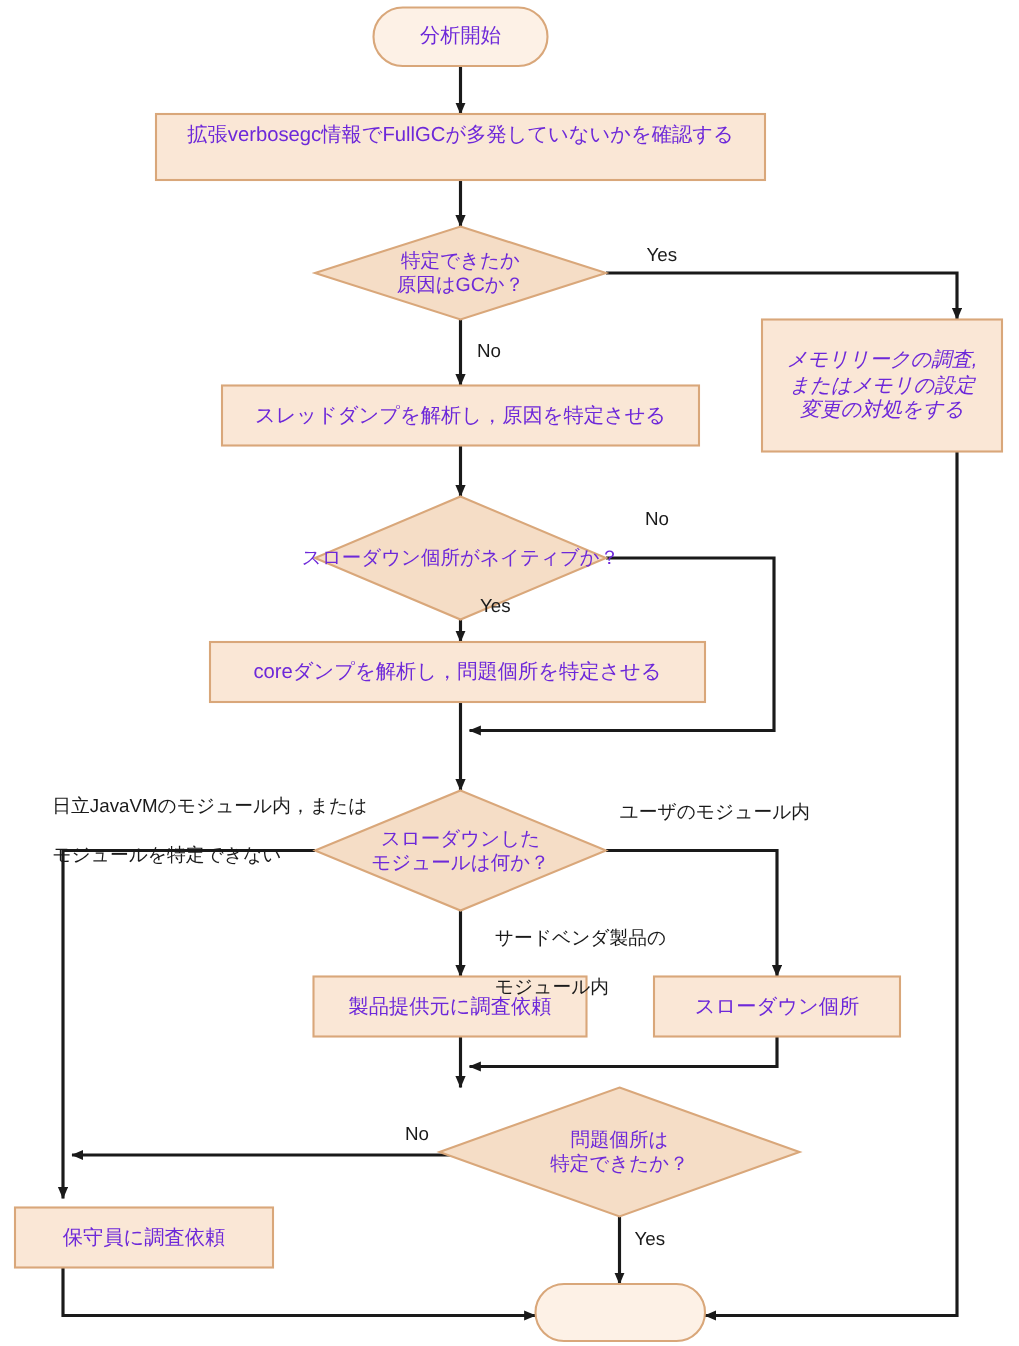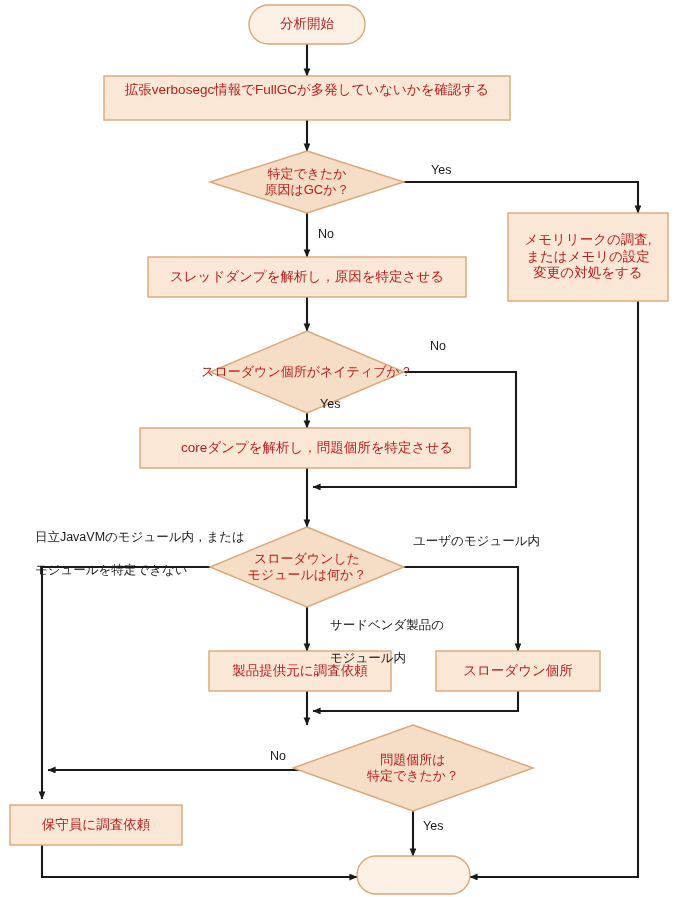--- a/index.html
+++ b/index.html
@@ -27,21 +27,21 @@
     top: 0;
     width: 679px;
     height: 897px;
   }
   .node-label {
     position: absolute;
     display: flex;
     align-items: center;
     justify-content: center;
     text-align: right;
-    color: #b91c1c;
+    color: #6d28d9;
     line-height: 1.25;
     white-space: pre;
     pointer-events: none;
   }
   .node-label.box-text { font-size: 13.5px; }
   .node-label.diamond-text { font-size: 13px; }
   .node-label.term-text { font-size: 13.5px; }
   .edge-label {
     position: absolute;
     color: #1a1a1a;
@@ -136,34 +136,34 @@
 
   <div class="node-label term-text" style="left:249px; top:5px; width:116px; height:39px;">分析開始</div>
 
   <div class="node-label box-text" style="left:104px; top:76px; width:406px; height:28px;">拡張verbosegc情報でFullGCが多発していないかを確認する</div>
 
   <div class="node-label diamond-text" style="left:210px; top:151px; width:194px; height:62px; flex-direction:column;">
     <span>特定できたか</span>
     <span>原因はGCか？</span>
   </div>
 
-  <div class="node-label box-text" style="left:508px; top:213px; width:160px; height:88px; flex-direction:column;">
+  <div class="node-label box-text" style="left:508px; top:213px; width:160px; height:88px; flex-direction:column;font-style:italic;">
     <span>メモリリークの調査,</span>
     <span>またはメモリの設定</span>
     <span>変更の対処をする</span>
   </div>
 
   <div class="node-label box-text" style="left:148px; top:257px; width:318px; height:40px;">スレッドダンプを解析し，原因を特定させる</div>
 
   <div class="node-label diamond-text" style="left:210px; top:331px; width:194px; height:82px; ">
     <span>スローダウン個所</span>
     <span>がネイティブか？</span>
   </div>
 
-  <div class="node-label box-text" style="left:140px; top:428px; width:330px; height:40px;padding-left:12px;">coreダンプを解析し，問題個所を特定させる</div>
+  <div class="node-label box-text" style="left:140px; top:428px; width:330px; height:40px;">coreダンプを解析し，問題個所を特定させる</div>
 
   <div class="node-label diamond-text" style="left:210px; top:527px; width:194px; height:80px; flex-direction:column;">
     <span>スローダウンした</span>
     <span>モジュールは何か？</span>
   </div>
 
   <div class="node-label box-text" style="left:209px; top:651px; width:182px; height:40px;">製品提供元に調査依頼</div>
 
   <div class="node-label box-text" style="left:436px; top:651px; width:164px; height:40px;">スローダウン個所</div>
 

